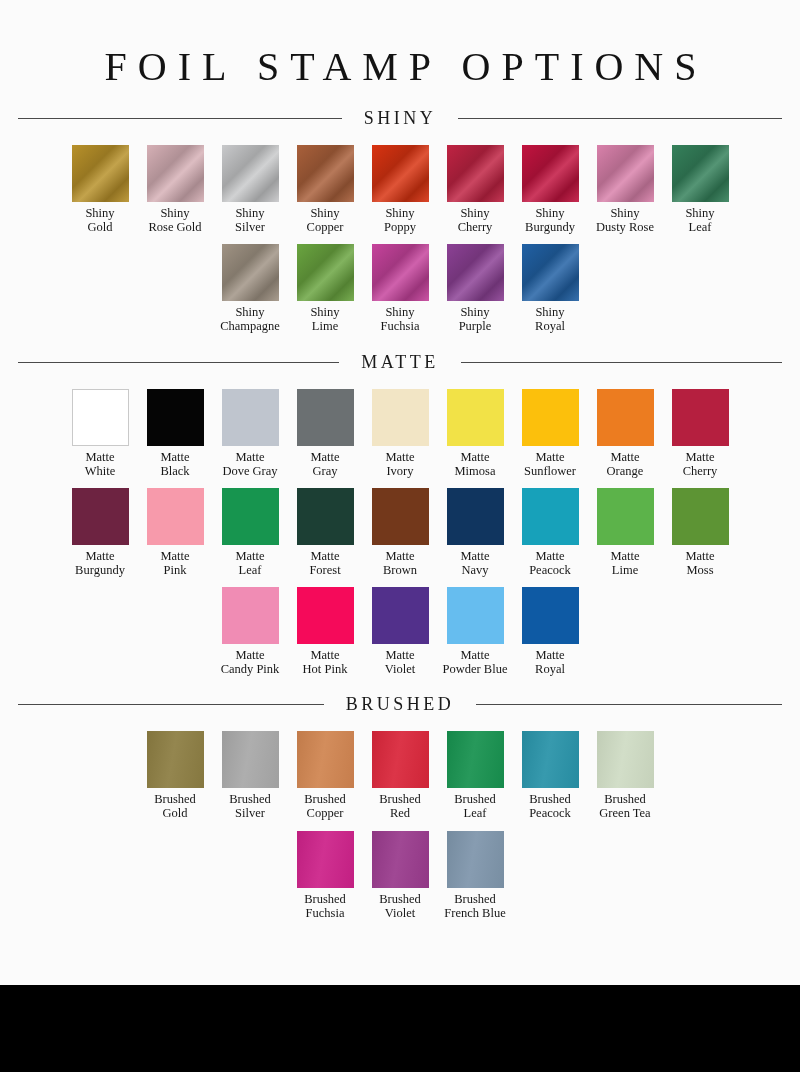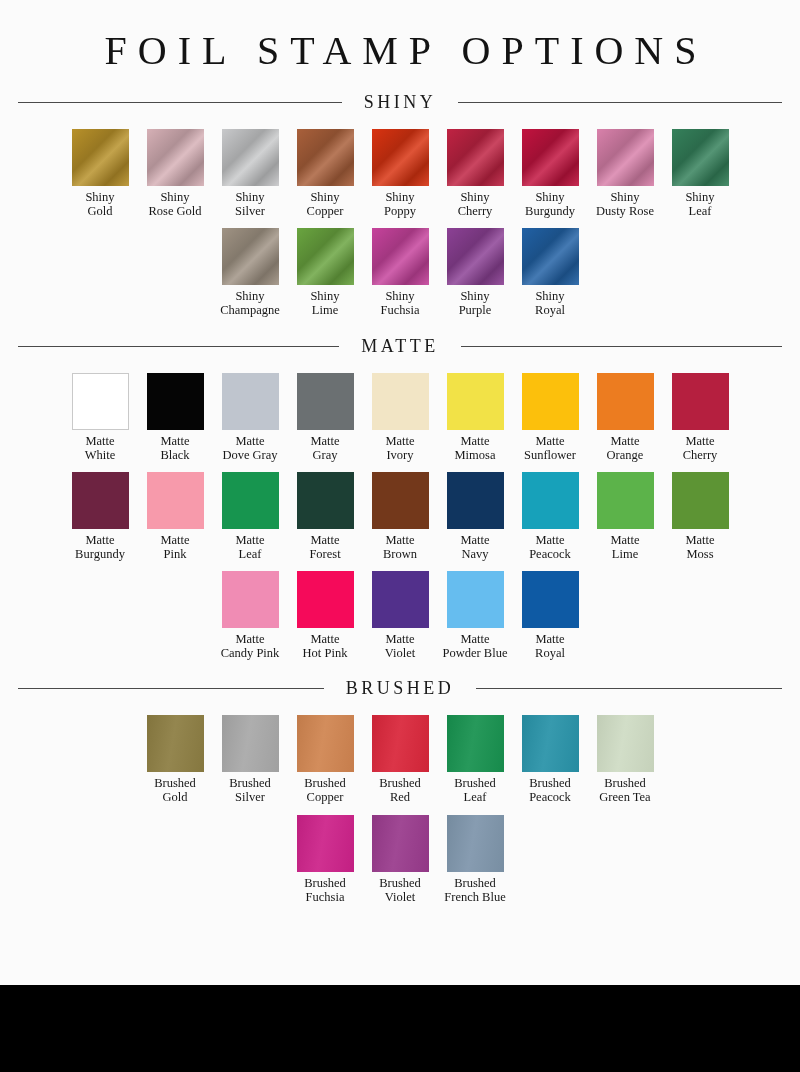--- a/index.html
+++ b/index.html
@@ -18,21 +18,21 @@
     overflow: hidden;
   }
 
   
   .page-title {
     text-align: center;
     font-size: 40px;
     font-weight: 400;
     letter-spacing: 11px;
     color: #131313;
-    padding-top: 28px;
+    padding-top: 44px;
     padding-left: 12px;
     line-height: 1.15;
     font-family: "Liberation Serif", "DejaVu Serif", serif;
   }
 
   
   .section-head {
     display: flex;
     align-items: center;
     justify-content: center;

